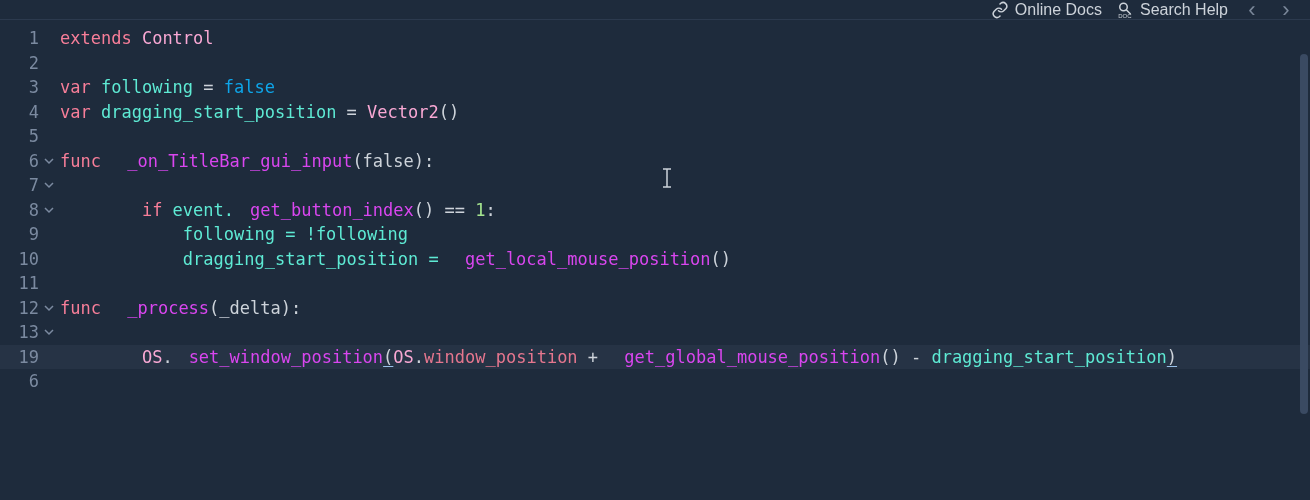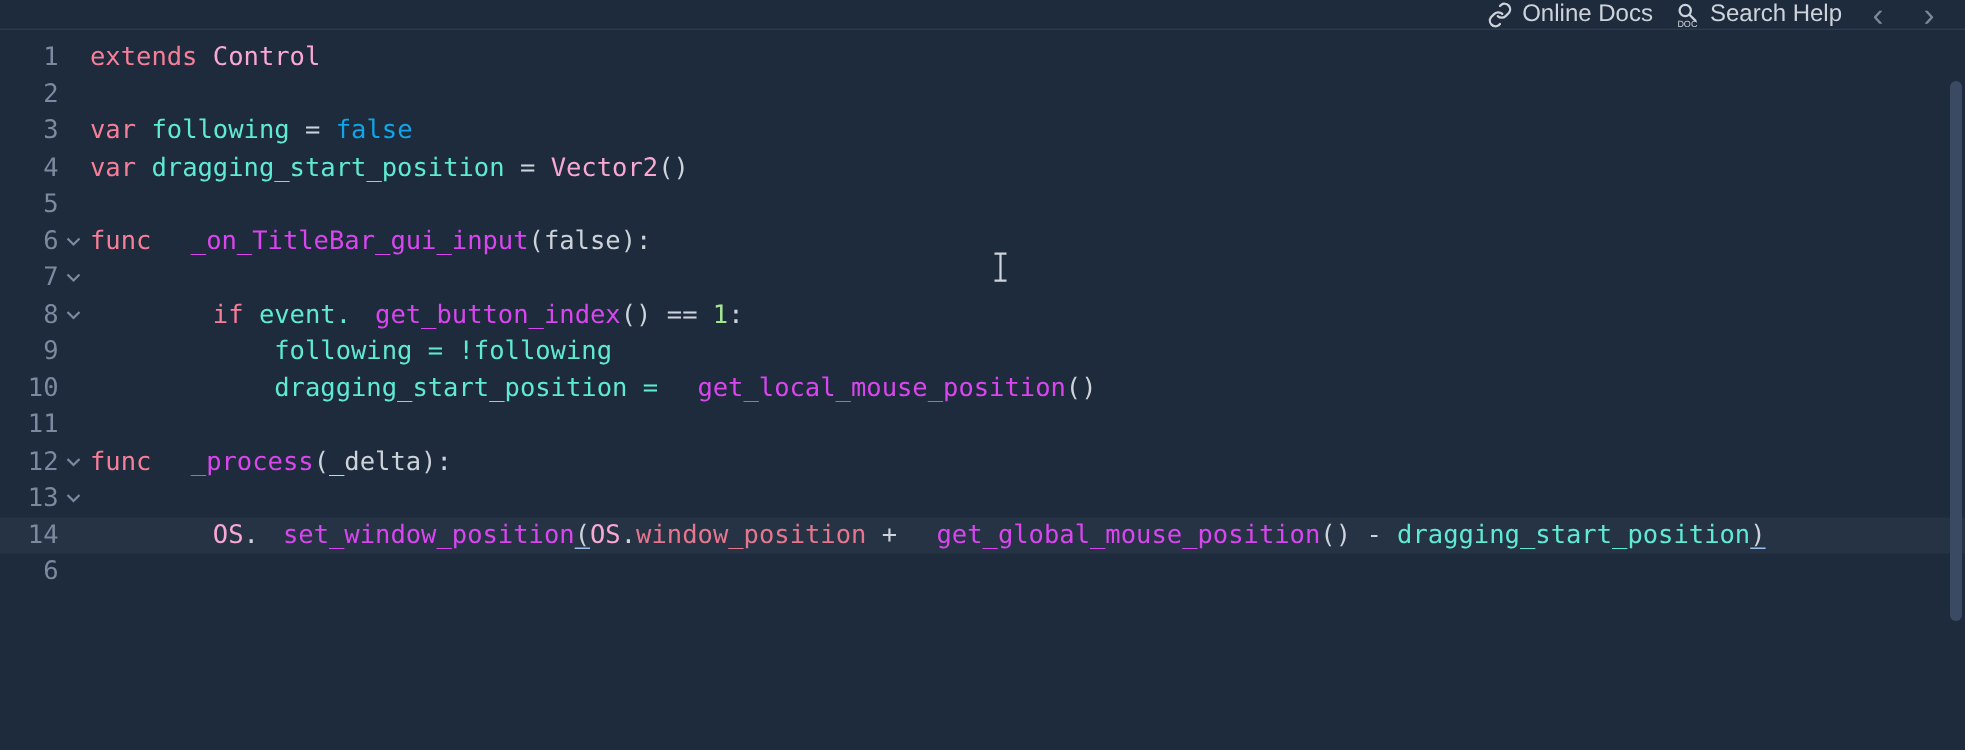--- a/index.html
+++ b/index.html
@@ -204,21 +204,21 @@
   </div>
 
   <div class="code-line">
     <div class="gutter">13</div>
     <div class="fold"><svg viewBox="0 0 10 10">
           <path d="M1 3 L5 7 L9 3" fill="none" stroke="#7b8aa0" stroke-width="1.5"></path>
         </svg></div>
   </div>
 
   <div class="code-line active">
-    <div class="gutter">14</div>
+    <div class="gutter">19</div>
     <div class="fold"></div>
     <div class="codecell">        <span class="cls">OS</span><span class="punc">.</span><span class="fn">set_window_position</span><span class="punc und">(</span><span class="cls">OS</span><span class="punc">.</span><span class="errm">window_position</span><span class="punc"> + </span><span class="fn">get_global_mouse_position</span><span class="punc">()</span><span class="punc"> - </span><span class="memb">dragging_start_position</span><span class="punc und">)</span></div>
   </div>
 
   <div class="code-line">
     <div class="gutter">6</div>
     <div class="fold"></div><div class="codecell"></div>
   </div>
 
   <svg class="cursor" viewBox="0 0 14 20">

